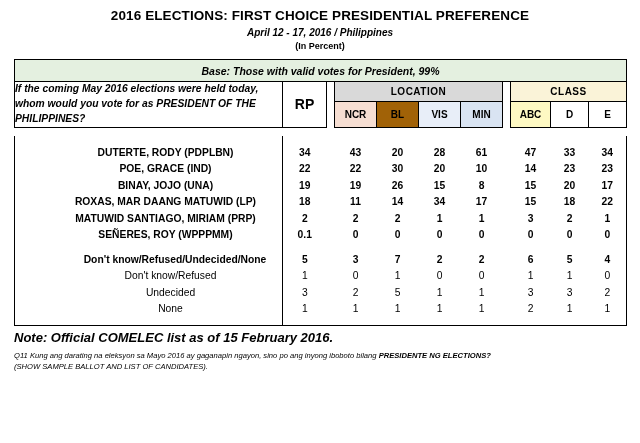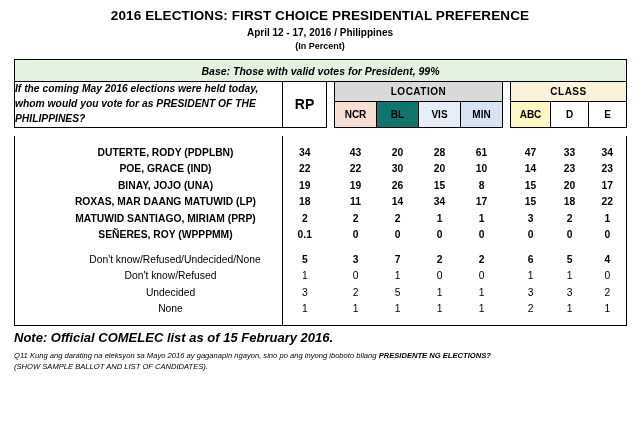--- a/index.html
+++ b/index.html
@@ -33,20 +33,21 @@
   .t-main {
     font-size: 13.5px;
     font-weight: bold;
     letter-spacing: 0.1px;
     margin-bottom: 4px;
   }
   .t-dates {
     font-size: 10px;
     font-weight: bold;
     margin-bottom: 3px;
+    font-style: italic;
   }
   .t-unit {
     font-size: 9px;
     font-weight: bold;
     margin-bottom: 5px;
   }
 
   table.main {
     width: 612px;
     border-collapse: collapse;
@@ -94,21 +95,21 @@
     font-size: 10px;
     font-weight: bold;
     height: 20px;
   }
   .rp-head {
     text-align: center;
     font-size: 14px;
     font-weight: bold;
   }
   .c-ncr { background: #f6ded2; }
-  .c-bl  { background: #0f766e; }
+  .c-bl  { background: #a16207; }
   .c-vis { background: #e8eef8; }
   .c-min { background: #d9e4f2; }
   .c-abc { background: #fef9c3; }
   .c-d   { background: #ffffff; }
   .c-e   { background: #ffffff; }
 
   .nob { border: none !important; }
 
   table.body {
     width: 612px;
@@ -125,21 +126,21 @@
     height: 16.5px;
     border: none;
   }
   table.body td.lbl {
     text-align: center;
     font-weight: bold;
     padding-left: 34px;
     border-right: 1px solid #000;
   }
   table.body td.lbl.sub1 { padding-left: 44px; font-weight: normal; }
-  table.body td.lbl.grpq { padding-left: 53px; font-weight: normal; }
+  table.body td.lbl.grpq { padding-left: 53px; font-weight: bold; }
   table.body td.num {
     text-align: center;
     font-weight: bold;
   }
   table.body td.num.sub1 { font-weight: normal; }
   table.body tr.sep td { height: 8px; }
 
   .notes {
     width: 612px;
     margin: 4px auto 0 auto;

